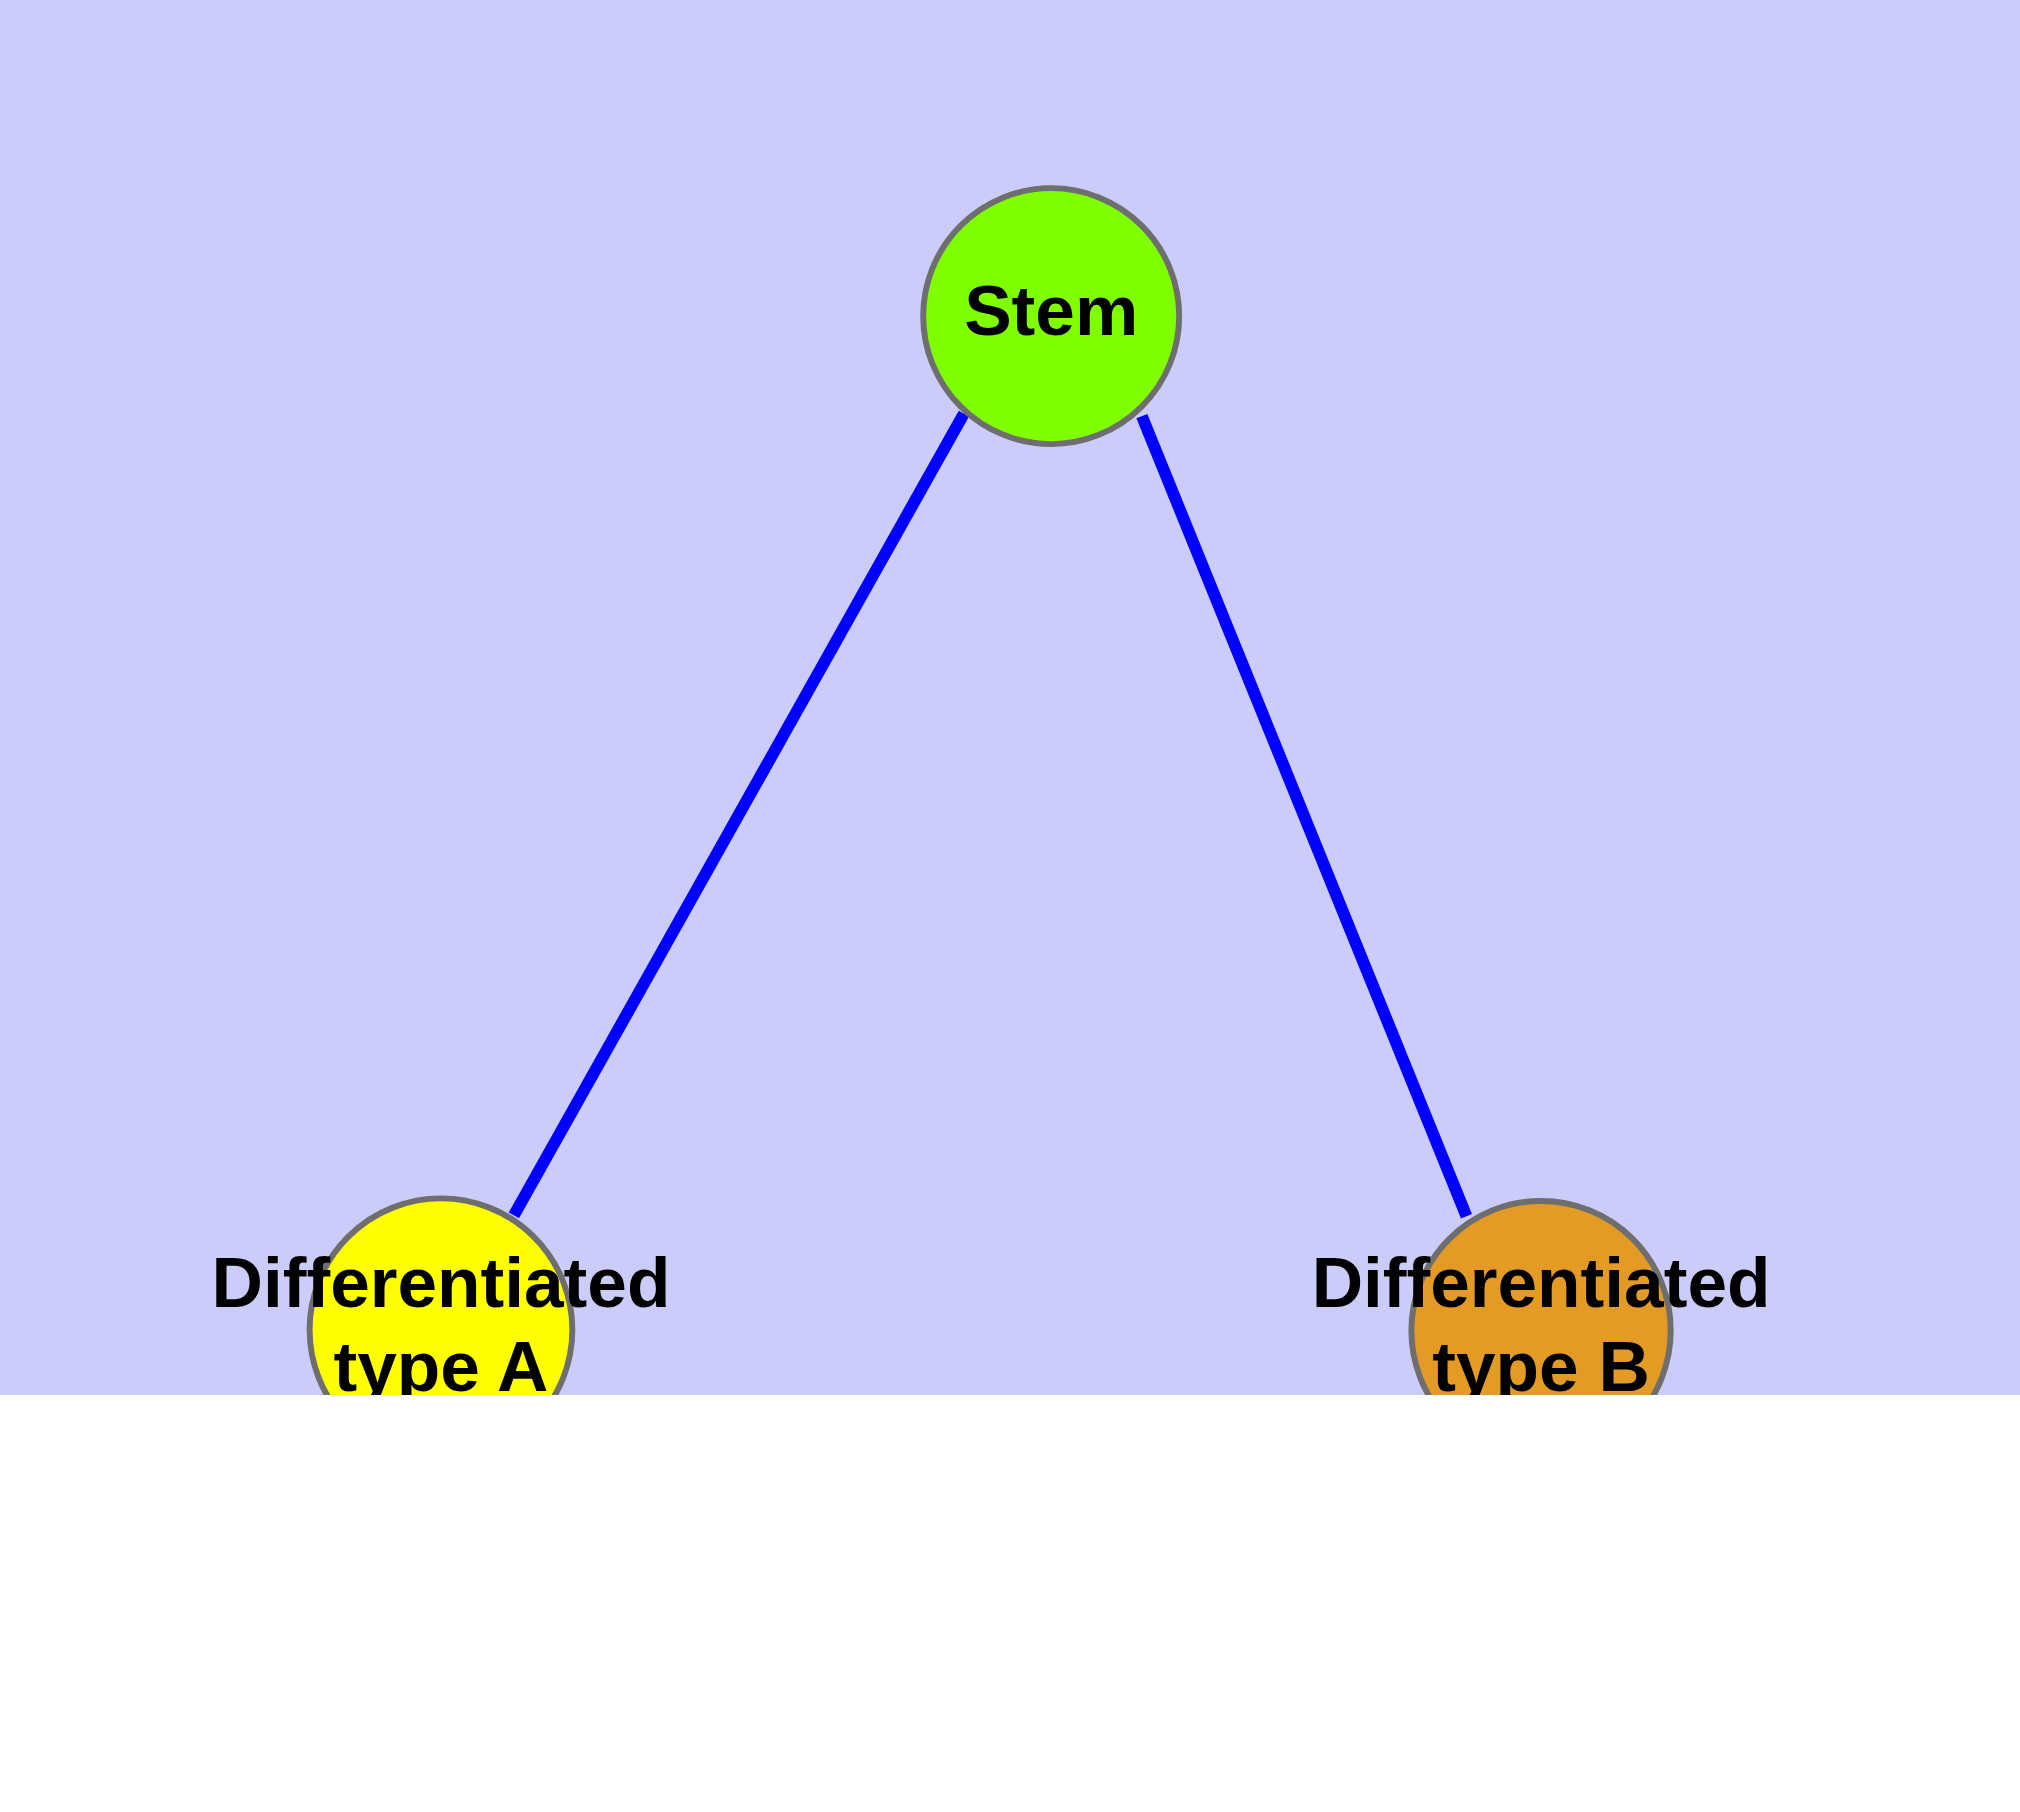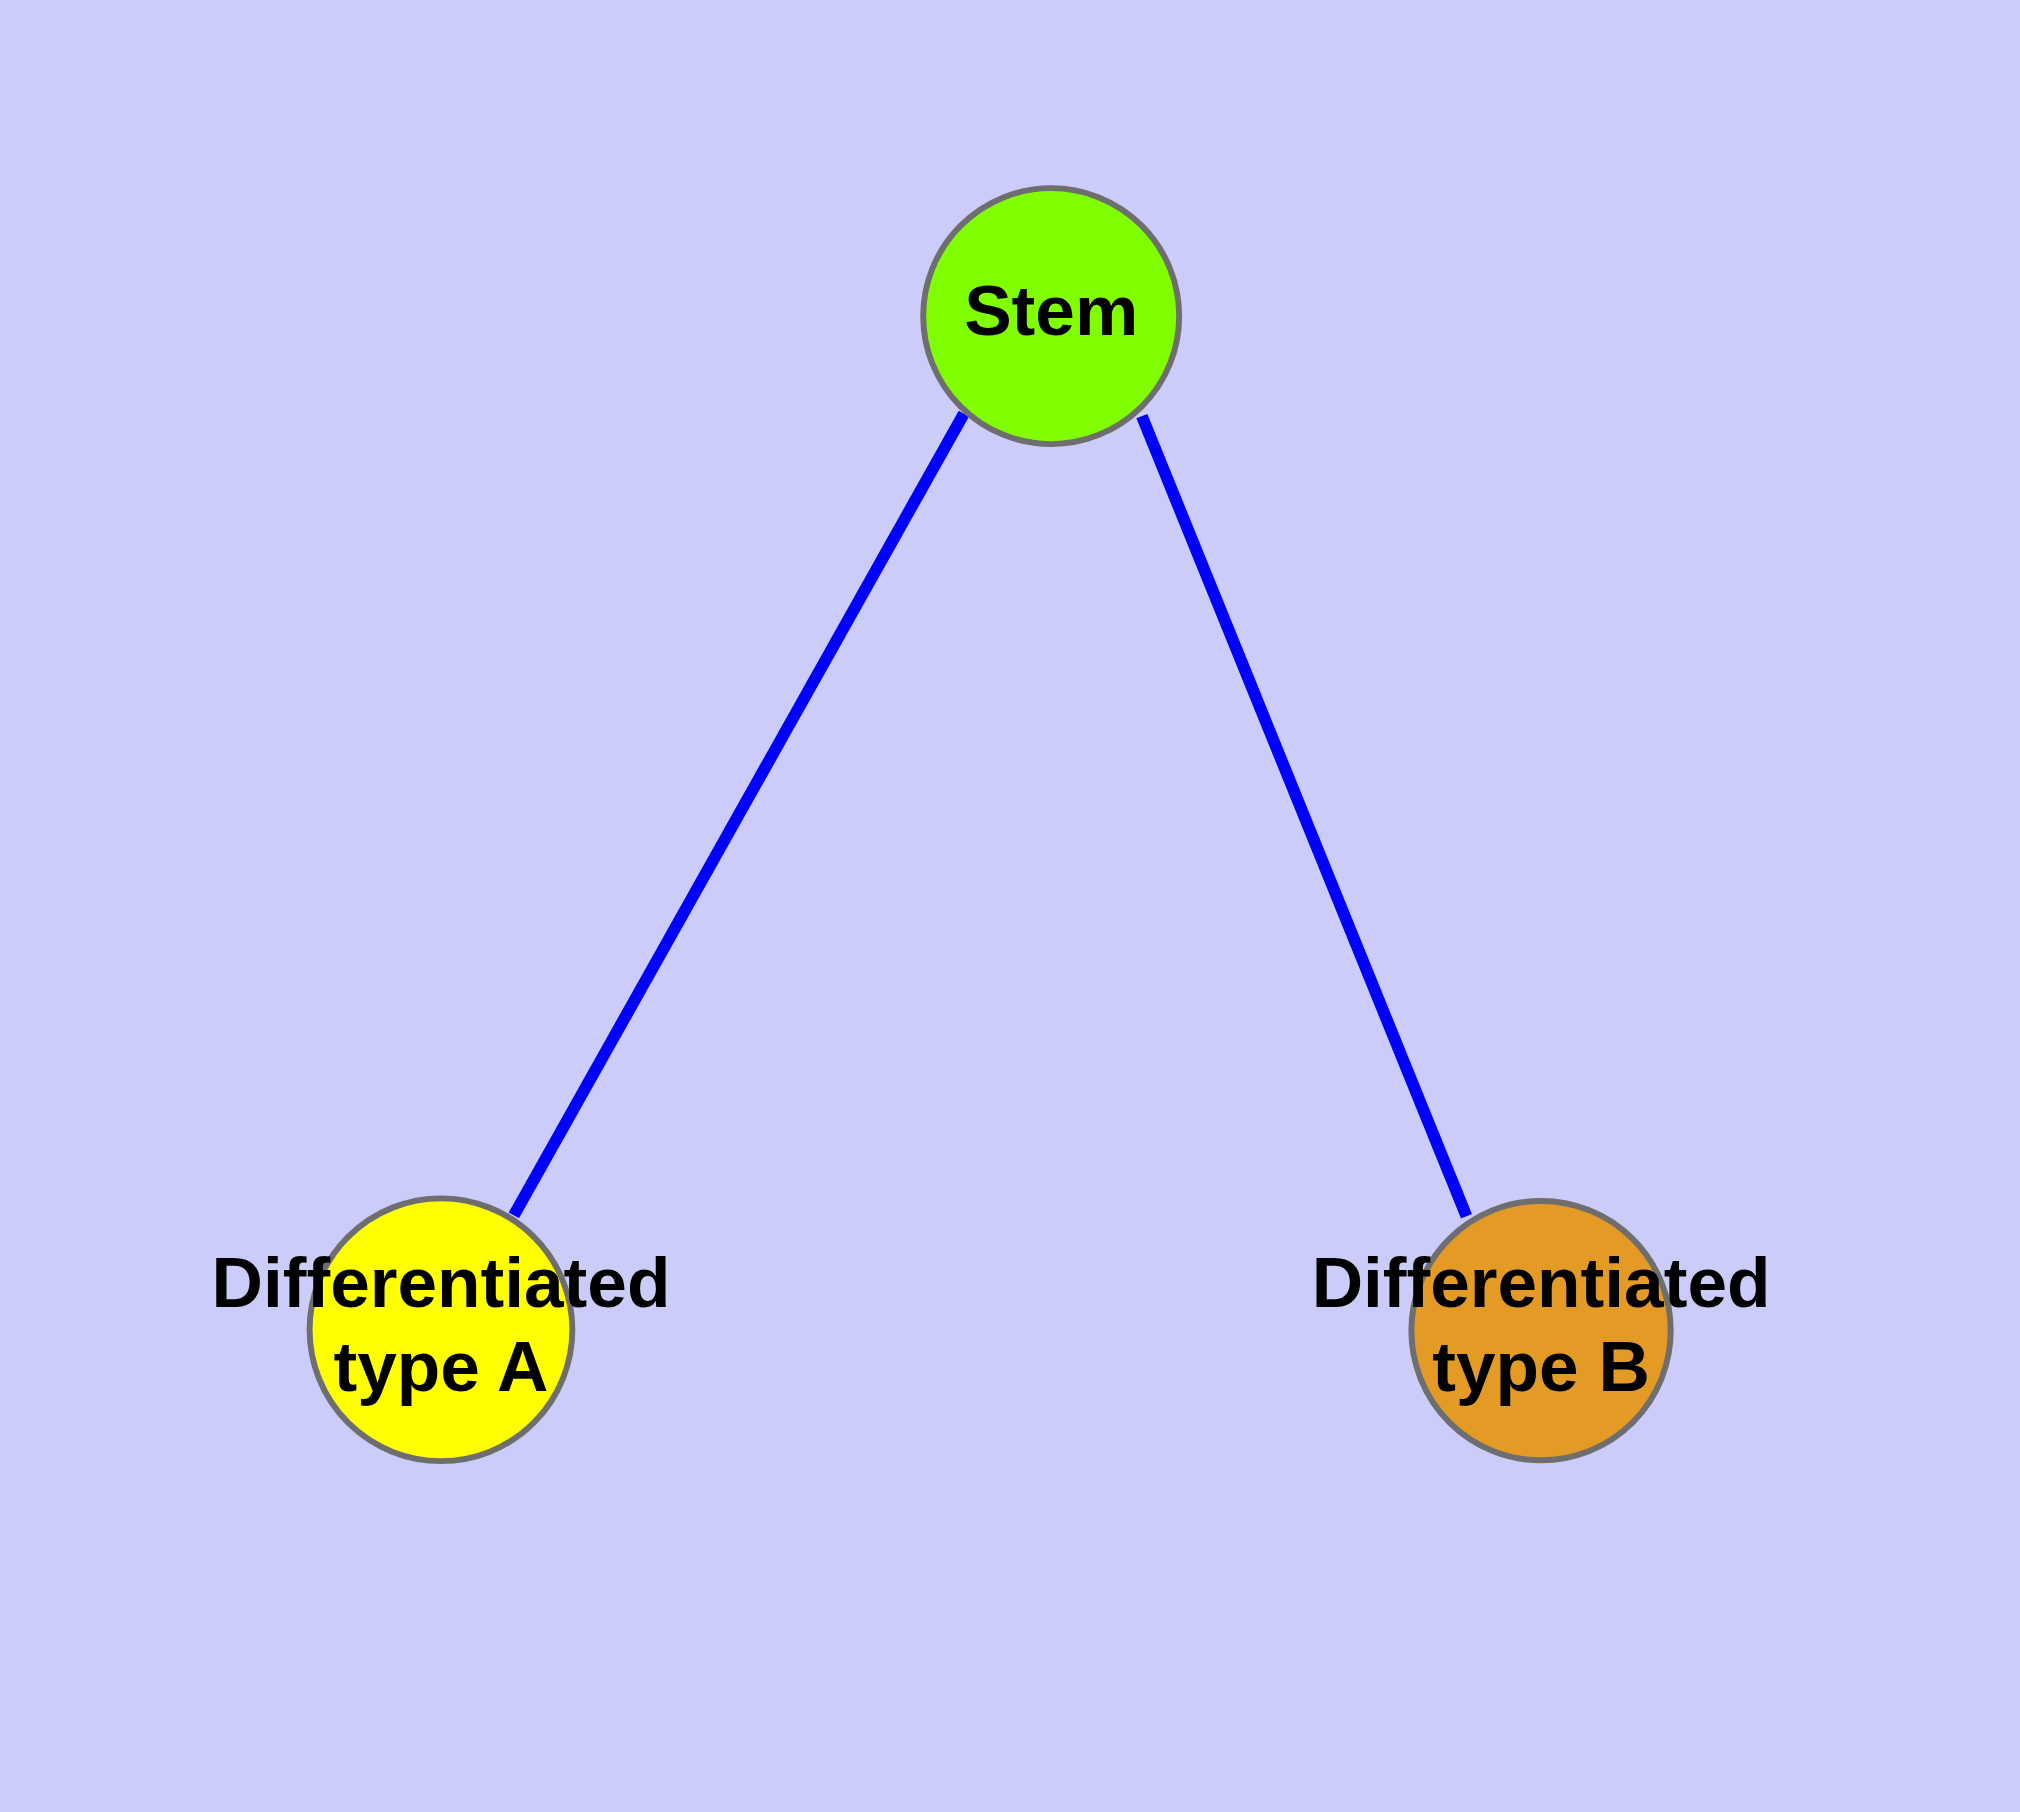--- a/index.html
+++ b/index.html
@@ -30,21 +30,21 @@
     text-anchor: middle;
     dominant-baseline: middle;
   }
   .edge-line {
     stroke-linecap: butt;
   }
 </style>
 </head>
 <body>
 
-<div id="canvas" style="width: 2021px; height: 1812px; background: rgb(204, 204, 250);">
+<div id="canvas" style="width: 2021px; height: 1395px; background: rgb(204, 204, 250);">
   <svg id="graph-svg" viewBox="0 0 2384 2138" xmlns="http://www.w3.org/2000/svg" style="width: 2021px; height: 1812px;">
 
     <rect id="bg-rect" x="0" y="0" width="2384" height="2138" fill="#ccccfa"></rect>
 
     <g>
       <line id="edge-0" class="edge-line" x1="1137" y1="488" x2="606" y2="1434" stroke="#0000ff" stroke-width="14"></line>
       <line id="edge-1" class="edge-line" x1="1347" y1="491" x2="1730" y2="1435" stroke="#0000ff" stroke-width="14"></line>
     </g>
 
     <g>

